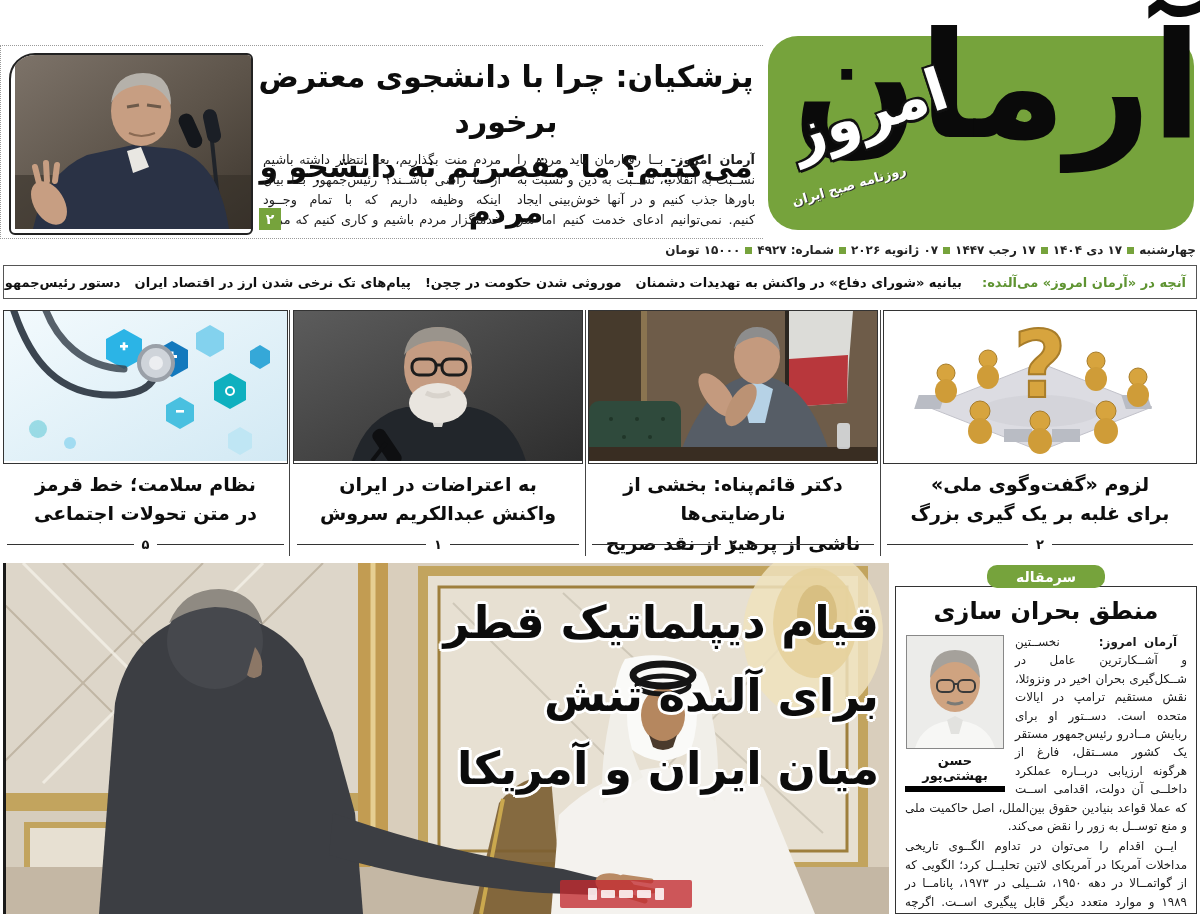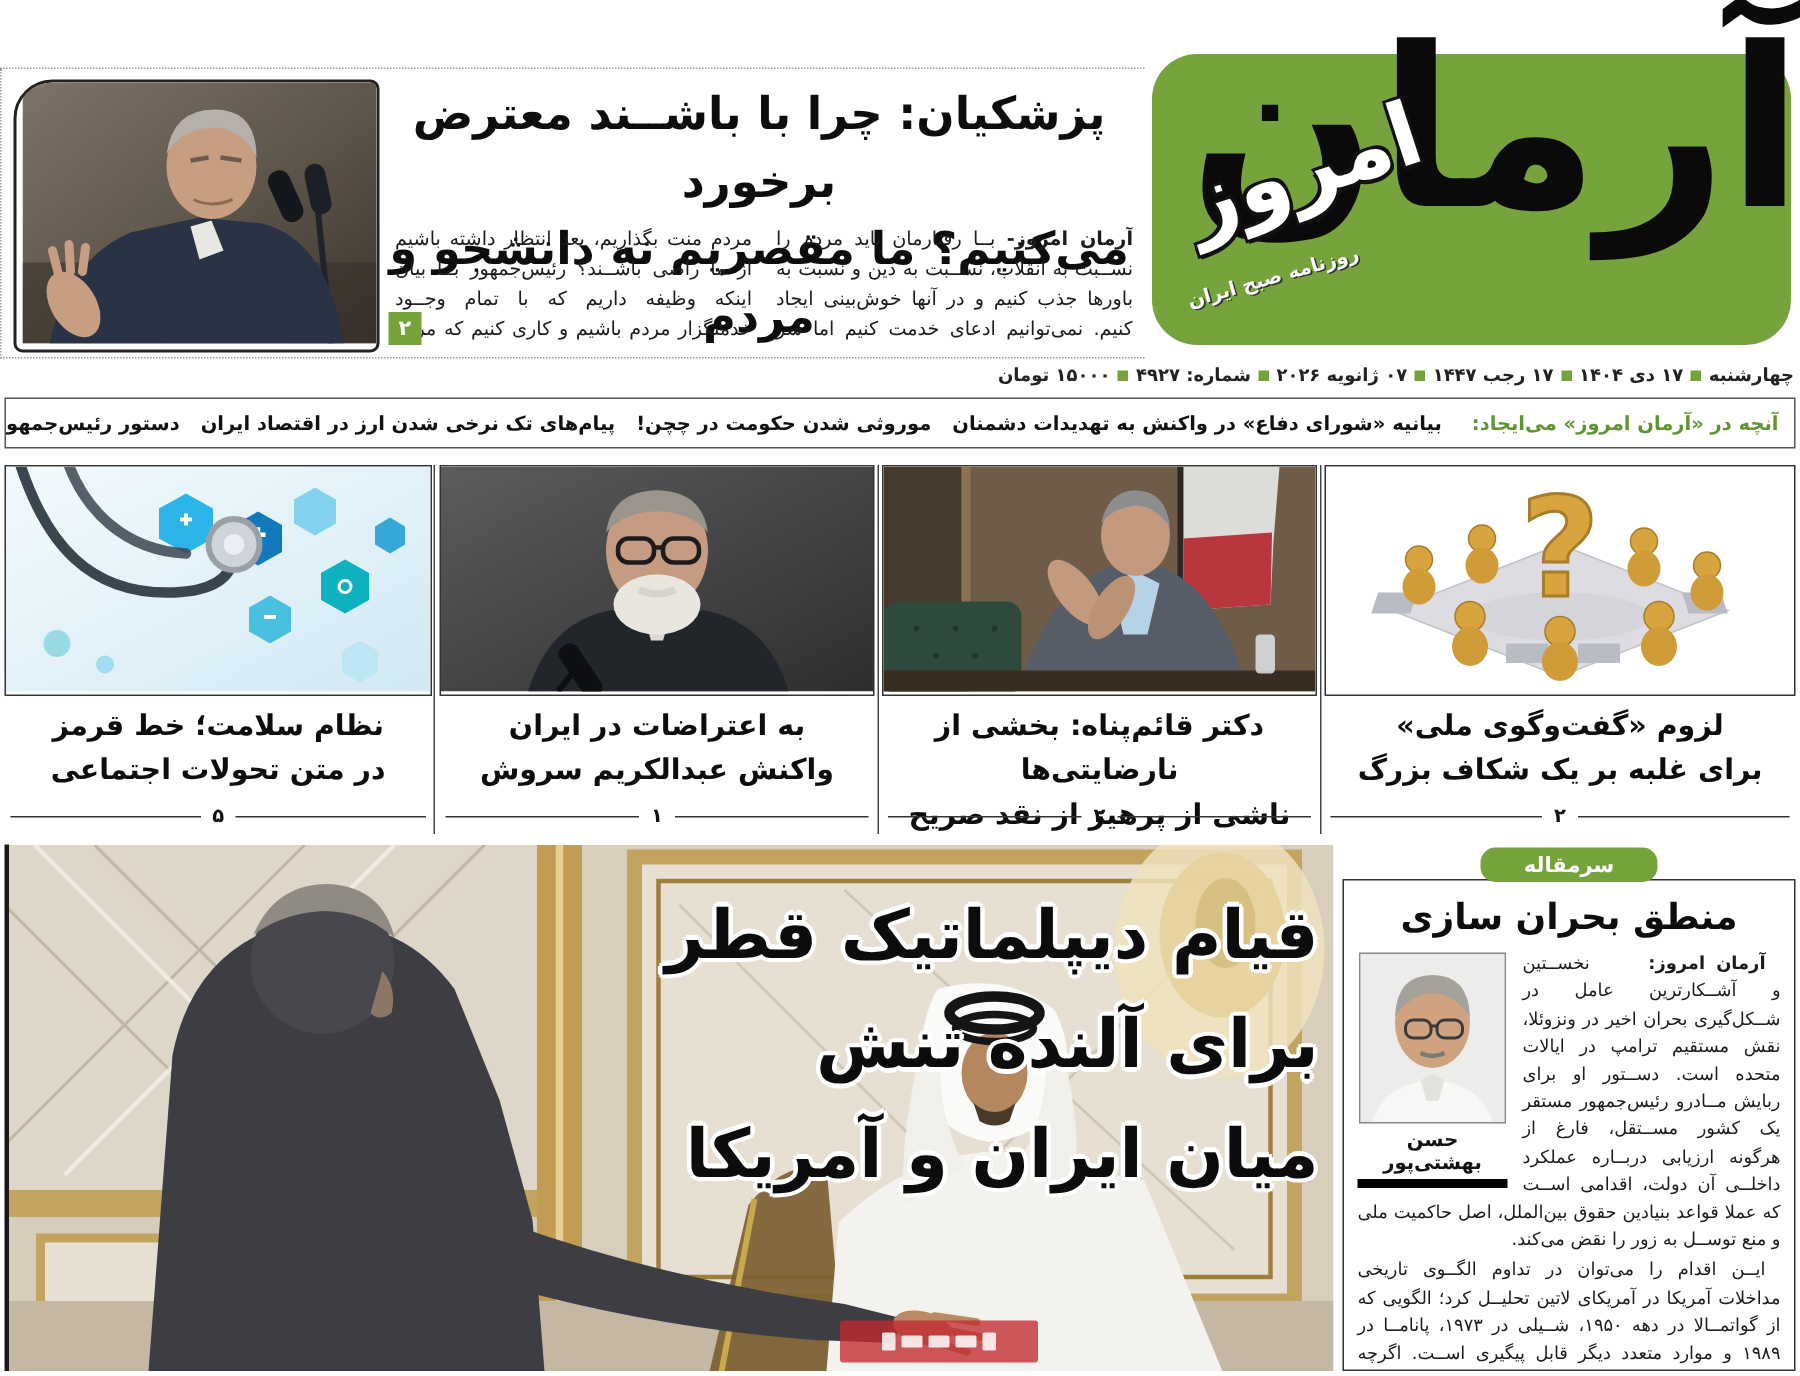--- a/index.html
+++ b/index.html
@@ -95,32 +95,32 @@
         <path d="M112,96 L126,92 L134,112 L118,118 Z" fill="#e9e7e2"></path>
         <ellipse cx="126" cy="56" rx="30" ry="35" fill="#c79e82"></ellipse>
         <path d="M96,48 Q100,18 128,18 Q156,18 156,50 Q146,30 126,30 Q104,32 96,48 Z" fill="#b5b1aa"></path>
         <path d="M112,52 L124,50 M132,50 L146,52" stroke="#6d5a4a" stroke-width="3" fill="none"></path>
         <path d="M114,78 Q126,84 140,78" stroke="#8a6a53" stroke-width="2" fill="none"></path>
         <ellipse cx="34" cy="148" rx="15" ry="24" fill="#c79e82" transform="rotate(-32 34 148)"></ellipse>
         <path d="M24,128 L20,112 M32,126 L31,108 M40,126 L42,110" stroke="#c79e82" stroke-width="6" stroke-linecap="round"></path>
       </svg>
     </div>
     <div class="lead-headline">
-      <div>پزشکیان: چرا با باشــند معترض برخورد</div>
+      <div>پزشکیان: چرا با دانشجوی معترض برخورد</div>
       <div>می‌کنیم؟ ما مقصریم نه دانشجو و مردم</div>
     </div>
     <div class="lead-body">
       <b>آرمان امروز-</b>
       <span>بــا رفتارمان باید مردم را نســبت به انقلاب، نســبت به دین و نسبت به باورها جذب کنیم و در آنها خوش‌بینی ایجاد کنیم. نمی‌توانیم ادعای خدمت کنیم اما سر مردم منت بگذاریم، بعد انتظار داشته باشیم از ما راضی باشــند؟ رئیس‌جمهور بــا بیان اینکه وظیفه داریم که با تمام وجــود خدمتگزار مردم باشیم و کاری کنیم که مردم نســبت به نظام و انقلاب خوش‌بین باشند، گفت: چطور ممکن است در دانشگاه، دانشجویان نسبت..</span>
     </div>
     <div class="page-badge">۲</div>
   </div>
 
   <div class="ticker">
-    <span class="label">آنچه در «آرمان امروز» می‌ایجاد:</span>
+    <span class="label">آنچه در «آرمان امروز» می‌آلنده:</span>
     <span class="sq"></span>
     <span class="item">بیانیه «شورای دفاع» در واکنش به تهدیدات دشمنان</span>
     <span class="sq"></span>
     <span class="item">موروثی شدن حکومت در چچن!</span>
     <span class="sq"></span>
     <span class="item">پیام‌های تک نرخی شدن ارز در اقتصاد ایران</span>
     <span class="sq"></span>
     <span class="item">دستور رئیس‌جمهور برای بررسی جامع و بی‌طرفانه ناآرامی‌های ایلام</span>
     <span class="sq"></span>
 
@@ -154,21 +154,21 @@
             <circle cx="156" cy="110" r="10" fill="#d7a43e" stroke="#a87d2a"></circle>
               <ellipse cx="156" cy="130" rx="12" ry="13" fill="#cf9c38"></ellipse>
             <circle cx="222" cy="100" r="10" fill="#d7a43e" stroke="#a87d2a"></circle>
               <ellipse cx="222" cy="120" rx="12" ry="13" fill="#cf9c38"></ellipse>
           </g>
           <text x="156" y="86" text-anchor="middle" font-family="DejaVu Sans" font-size="92" font-weight="bold" fill="#d7a43e" stroke="#a87d2a" stroke-width="2">?</text>
         </svg>
       </div>
       <div class="hl">
         <div>لزوم «گفت‌وگوی ملی»</div>
-        <div>برای غلبه بر یک شکاف بزرگ</div>
+        <div>برای غلبه بر یک گیری بزرگ</div>
       </div>
       <div class="foot">
         <span class="rule"></span>
         <span class="num">۲</span>
         <span class="rule"></span>
       </div>
     </div>
 
     <div class="card" style="left:588px;width:290px;">
       <div class="img">

